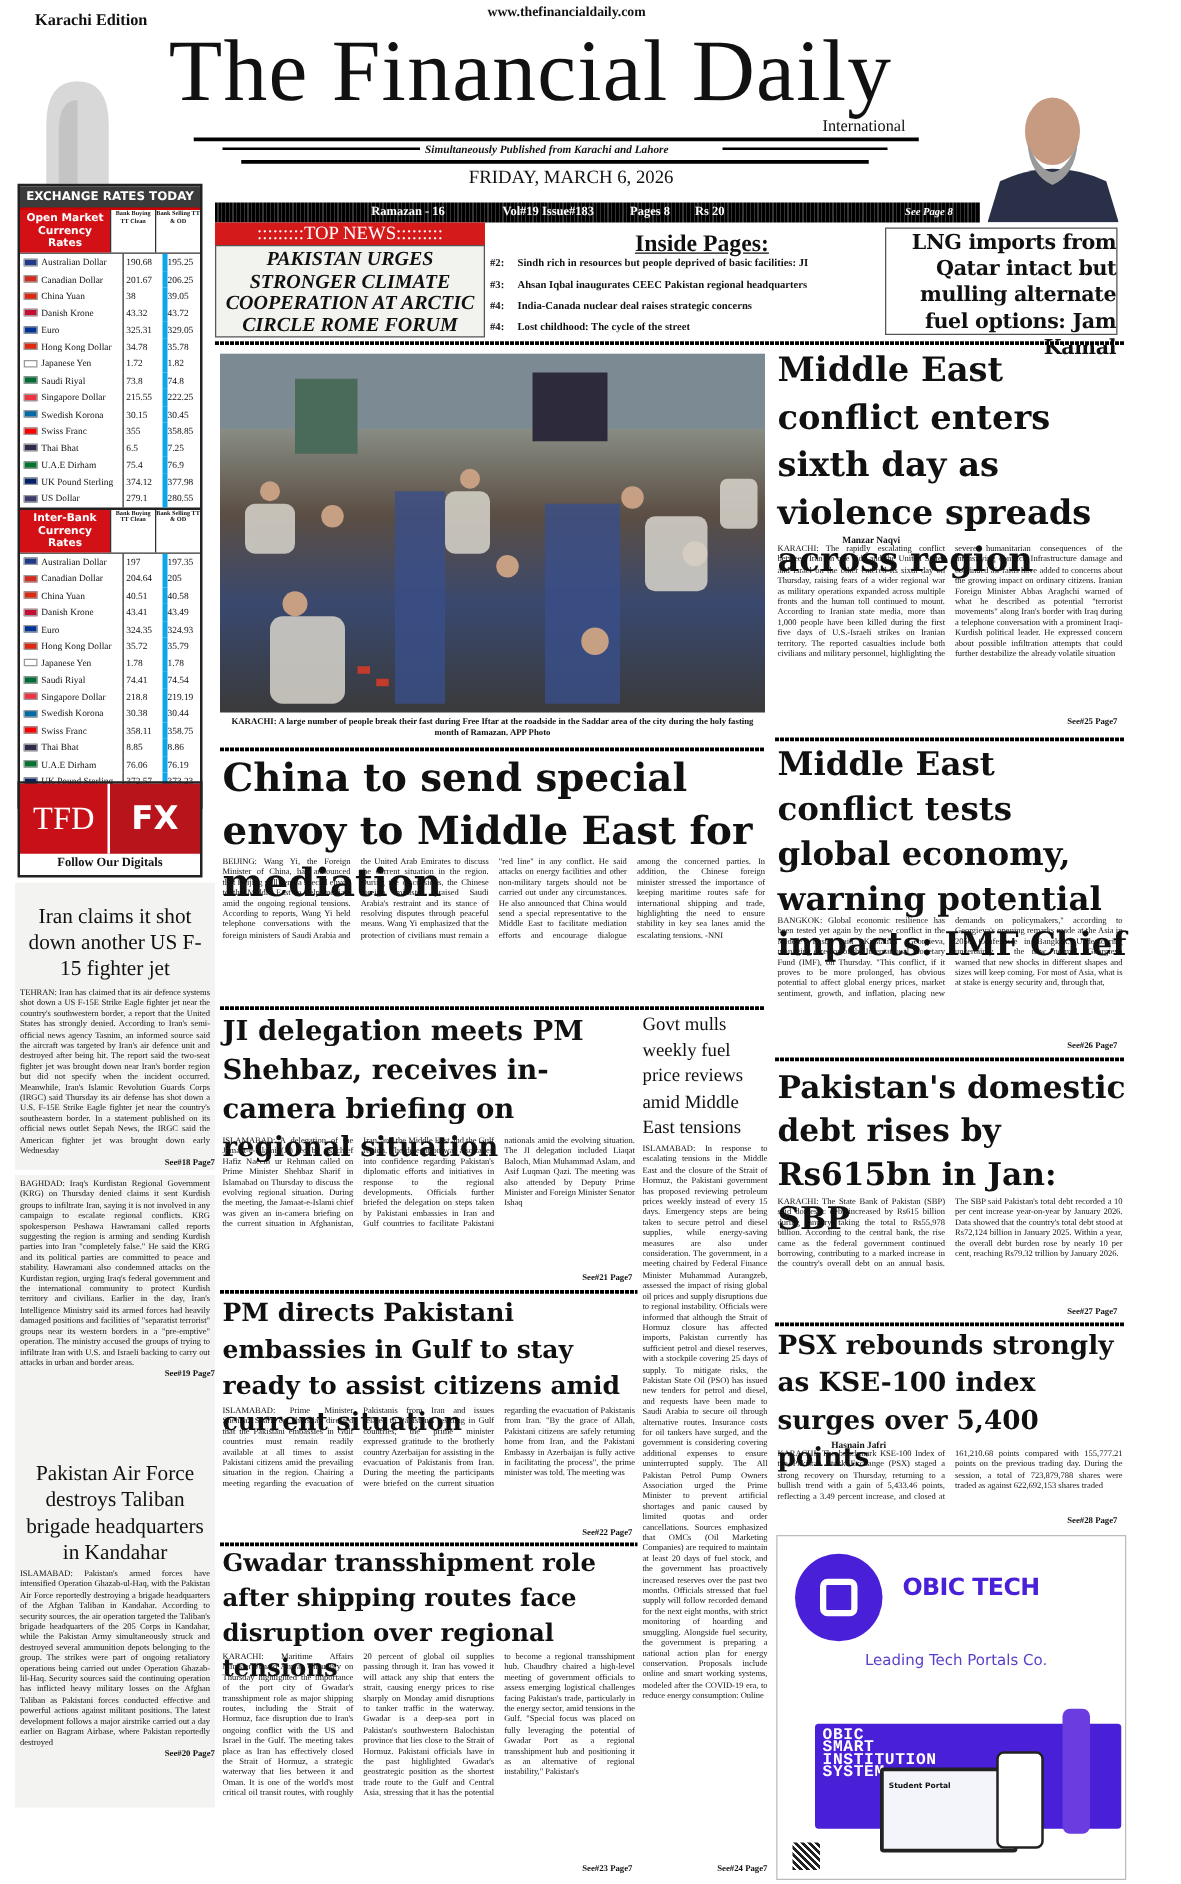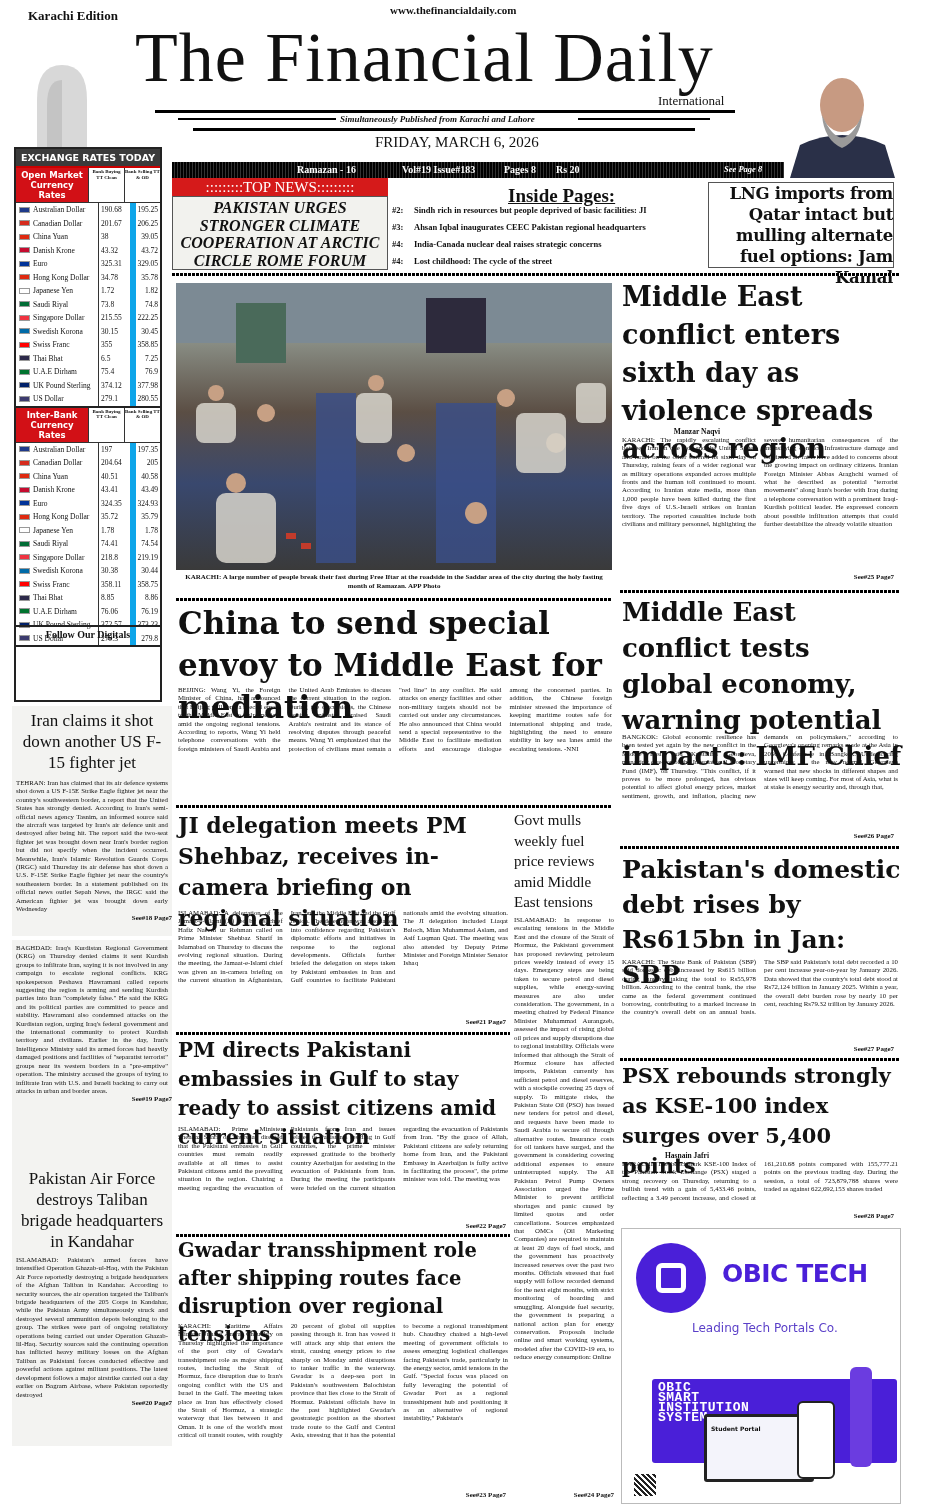--- a/index.html
+++ b/index.html
@@ -17,21 +17,21 @@
 
 .fx{left:14px;top:147px;width:148px;border:2px solid #222;background:#fff}
 .fx-title{background:#3b3b3b;color:#fff;font-family:"DejaVu Sans",sans-serif;font-size:9.5px;text-align:center;padding:3px 0;font-weight:bold;border-bottom:2px solid #c00}
 .fx-head{display:flex;border-bottom:1px solid #333}
 .fx-label{width:72px;background:#d21016;color:#fff;font-family:"DejaVu Sans",sans-serif;font-size:8.5px;font-weight:bold;text-align:center;line-height:10px;padding:2px 0}
 .fx-hc{flex:1;font-size:5px;text-align:center;font-weight:bold;border-left:1px solid #333;padding-top:1px;line-height:5.5px}
 .fx-row{display:flex;font-size:7.5px;height:13.5px;align-items:center}
 .fx-name{width:82px;display:flex;align-items:center;gap:3px;padding-left:3px;white-space:nowrap;overflow:hidden}
 .flag{width:11px;height:6px;display:inline-block;flex:none}
 .fx-v{width:32px;border-left:1px solid #333;height:100%;padding-left:2px;line-height:13.5px}
-.fx-v2{width:30px;border-left:6px solid #0ea5e9;height:100%;text-align:right;padding-right:2px;line-height:13.5px}
+.fx-v2{width:30px;border-left:4px solid #0ea5e9;height:100%;text-align:left;padding-right:2px;line-height:13.5px}
 .digitals{left:14px;top:625px;width:148px;height:77px;border:2px solid #222}
 .digi-inner{display:flex;height:56px}
 .tfd{width:50%;background:#c81018;color:#fff;font-size:26px;display:flex;align-items:center;justify-content:center;border-right:2px solid #fff}
 .fxlogo{width:50%;background:#b8141b;color:#fff;font-family:"DejaVu Sans",sans-serif;font-weight:bold;font-size:26px;display:flex;align-items:center;justify-content:center}
 .follow{font-weight:bold;font-size:10px;text-align:center;line-height:16px}
 
 .lcol{left:12px;width:160px;background:#f3f3f1}
 .lhead{font-size:17px;text-align:center;line-height:21px;padding:0 6px}
 .body{font-size:6.8px;line-height:8.4px;text-align:justify}
 .see{font-size:7px;font-weight:bold;text-align:right}
@@ -337,25 +337,29 @@
           <span class="flag" style="background:#3c3b6e;border:1px solid #999"></span>
           <span>US Dollar</span>
         </div>
         <div class="fx-v">279.3</div>
         <div class="fx-v2">279.8</div>
       </div>
     </div>
 </div>
 
 <div class="abs digitals">
+  <div class="digi-inner">
+    <div class="tfd">TFD</div>
+    <div class="fxlogo">FX</div>
+  </div>
   <div class="follow">Follow Our Digitals</div>
 </div>
 
 <div class="abs lcol" style="top:706px;height:230px">
-  <div class="lhead" style="padding-top:4px">Iran claims it shot down another US F-15 fighter jet</div>
+  <div class="lhead" style="padding-top:16px">Iran claims it shot down another US F-15 fighter jet</div>
   <div class="body" style="padding:6px 4px 0">TEHRAN: Iran has claimed that its air defence systems shot down a US F-15E Strike Eagle fighter jet near the country's southwestern border, a report that the United States has strongly denied. According to Iran's semi-official news agency Tasnim, an informed source said the aircraft was targeted by Iran's air defence unit and destroyed after being hit. The report said the two-seat fighter jet was brought down near Iran's border region but did not specify when the incident occurred. Meanwhile, Iran's Islamic Revolution Guards Corps (IRGC) said Thursday its air defense has shot down a U.S. F-15E Strike Eagle fighter jet near the country's southeastern border. In a statement published on its official news outlet Sepah News, the IRGC said the American fighter jet was brought down early Wednesday</div>
   <div class="see">See#18 Page7</div>
 </div>
 <div class="abs lcol" style="top:940px;height:285px">
   <div class="body" style="padding:4px 4px 0">BAGHDAD: Iraq's Kurdistan Regional Government (KRG) on Thursday denied claims it sent Kurdish groups to infiltrate Iran, saying it is not involved in any campaign to escalate regional conflicts. KRG spokesperson Peshawa Hawramani called reports suggesting the region is arming and sending Kurdish parties into Iran "completely false." He said the KRG and its political parties are committed to peace and stability. Hawramani also condemned attacks on the Kurdistan region, urging Iraq's federal government and the international community to protect Kurdish territory and civilians. Earlier in the day, Iran's Intelligence Ministry said its armed forces had heavily damaged positions and facilities of "separatist terrorist" groups near its western borders in a "pre-emptive" operation. The ministry accused the groups of trying to infiltrate Iran with U.S. and Israeli backing to carry out attacks in urban and border areas.</div>
   <div class="see">See#19 Page7</div>
 </div>
 <div class="abs lcol" style="top:1168px;height:278px">
   <div class="lhead">Pakistan Air Force destroys Taliban brigade headquarters in Kandahar</div>
   <div class="body" style="padding:4px 4px 0">ISLAMABAD: Pakistan's armed forces have intensified Operation Ghazab-ul-Haq, with the Pakistan Air Force reportedly destroying a brigade headquarters of the Afghan Taliban in Kandahar. According to security sources, the air operation targeted the Taliban's brigade headquarters of the 205 Corps in Kandahar, while the Pakistan Army simultaneously struck and destroyed several ammunition depots belonging to the group. The strikes were part of ongoing retaliatory operations being carried out under Operation Ghazab-lil-Haq. Security sources said the continuing operation has inflicted heavy military losses on the Afghan Taliban as Pakistani forces conducted effective and powerful actions against militant positions. The latest development follows a major airstrike carried out a day earlier on Bagram Airbase, where Pakistan reportedly destroyed</div>
@@ -449,21 +453,21 @@
 <div class="abs see" style="left:760px;top:1212px;width:134px">See#28 Page7</div>
 
 <div class="abs bighead" style="left:178px;top:1237px;width:334px;font-size:19.5px;line-height:28px">Gwadar transshipment role after shipping routes face disruption over regional tensions</div>
 <div class="abs body" style="left:178px;top:1322px;width:330px;column-count:3;column-gap:8px;height:168px">KARACHI: Maritime Affairs Minister Junaid Anwar Chaudhry on Thursday highlighted the importance of the port city of Gwadar's transshipment role as major shipping routes, including the Strait of Hormuz, face disruption due to Iran's ongoing conflict with the US and Israel in the Gulf. The meeting takes place as Iran has effectively closed the Strait of Hormuz, a strategic waterway that lies between it and Oman. It is one of the world's most critical oil transit routes, with roughly 20 percent of global oil supplies passing through it. Iran has vowed it will attack any ship that enters the strait, causing energy prices to rise sharply on Monday amid disruptions to tanker traffic in the waterway. Gwadar is a deep-sea port in Pakistan's southwestern Balochistan province that lies close to the Strait of Hormuz. Pakistani officials have in the past highlighted Gwadar's geostrategic position as the shortest trade route to the Gulf and Central Asia, stressing that it has the potential to become a regional transshipment hub. Chaudhry chaired a high-level meeting of government officials to assess emerging logistical challenges facing Pakistan's trade, particularly in the energy sector, amid tensions in the Gulf. "Special focus was placed on fully leveraging the potential of Gwadar Port as a regional transshipment hub and positioning it as an alternative of regional instability," Pakistan's</div>
 <div class="abs see" style="left:400px;top:1491px;width:106px">See#23 Page7</div>
 
 <div class="abs ad">
   <div style="position:absolute;left:14px;top:14px;width:70px;height:70px;border-radius:50%;background:#4a1fd8">
     <div style="position:absolute;left:20px;top:20px;width:30px;height:30px;border:5px solid #fff;border-radius:6px;background:#4a1fd8"></div>
   </div>
-  <div style="position:absolute;left:100px;top:30px;font-family:'DejaVu Sans',sans-serif;font-weight:bold;font-size:25px;color:#4a1fd8;letter-spacing:-.5px">OBIC TECH</div>
+  <div style="position:absolute;left:100px;top:30px;font-family:'DejaVu Sans',sans-serif;font-weight:bold;font-size:19px;color:#4a1fd8;letter-spacing:-.5px">OBIC TECH</div>
   <div style="position:absolute;left:70px;top:92px;font-family:'DejaVu Sans',sans-serif;font-size:12px;color:#5a3fc8">Leading Tech Portals Co.</div>
   <div style="position:absolute;left:30px;top:150px;width:245px;height:84px;background:#4a1fd8;border-radius:3px"></div>
   <div style="position:absolute;left:36px;top:154px;width:70px;font-family:Liberation Mono, monospace;font-weight:bold;font-size:13px;line-height:10px;color:#fff;letter-spacing:.5px">OBIC SMART INSTITUTION SYSTEM</div>
   <div style="position:absolute;left:82px;top:185px;width:110px;height:68px;background:#f4f4fb;border:3px solid #222;border-radius:3px">
     <div style="font-family:'DejaVu Sans',sans-serif;font-size:6px;font-weight:bold;padding:8px 4px">Student Portal</div>
   </div>
   <div style="position:absolute;left:175px;top:172px;width:38px;height:78px;background:#fff;border:2px solid #222;border-radius:6px"></div>
   <div style="position:absolute;left:228px;top:138px;width:22px;height:100px;background:#6b3ce0;border-radius:6px"></div>
   <div style="position:absolute;left:12px;top:245px;width:22px;height:22px;background:repeating-linear-gradient(45deg,#222 0 2px,#fff 2px 4px)"></div>
 </div>

